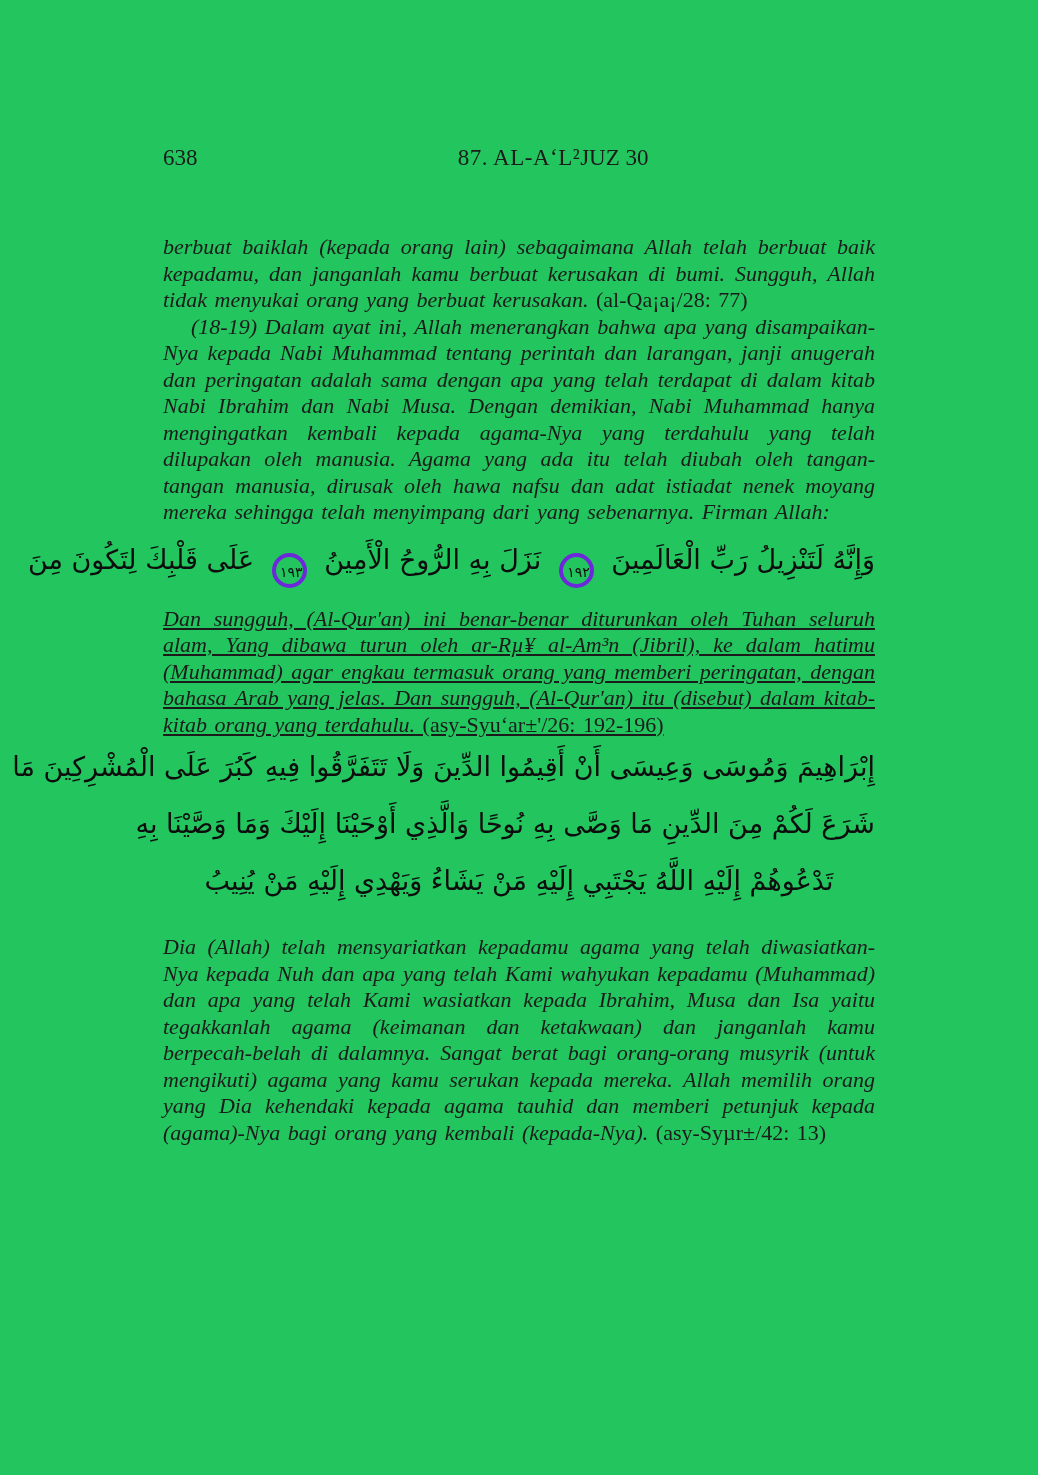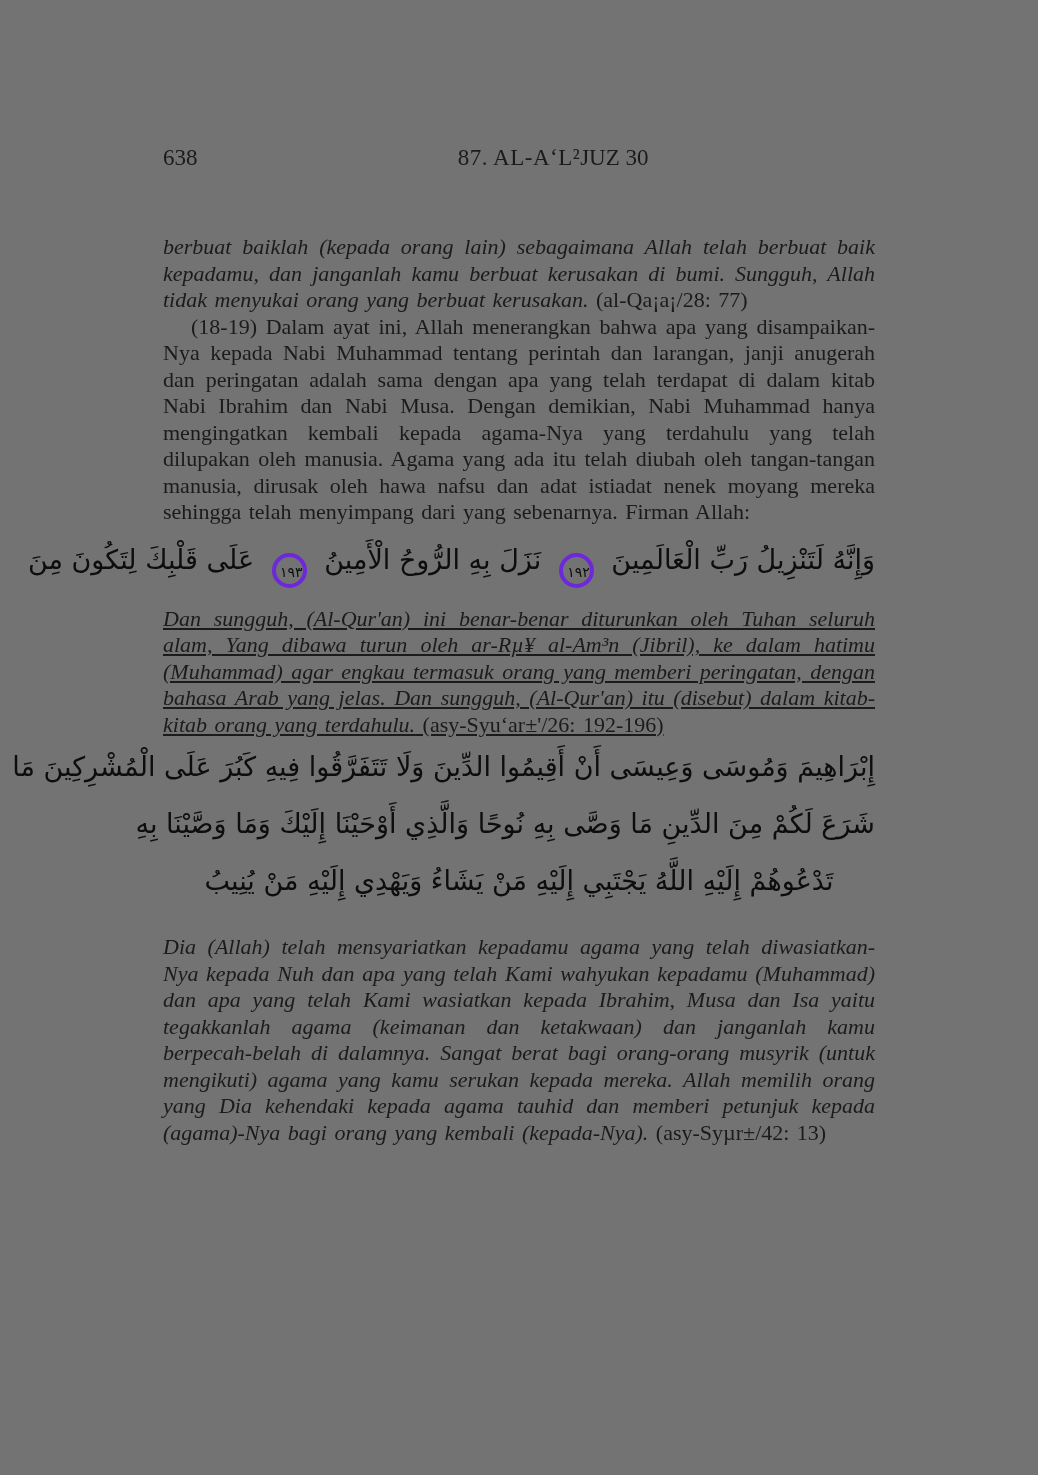--- a/index.html
+++ b/index.html
@@ -1,21 +1,21 @@
 <!DOCTYPE html>
 <html><head>
 <meta charset="utf-8">
 <style>
   html, body { margin: 0; padding: 0; background: #e8e8e8; }
   .page {
     position: relative;
     width: 1038px;
     height: 1475px;
     margin: 0 auto;
-    background: #737373;
+    background: #22c55e;
     color: #1b1b1b;
     font-family: "Liberation Serif", serif;
     box-sizing: border-box;
     padding: 146px 163px 0 163px;
     overflow: hidden;
   }
   .page-header {
     display: grid;
     grid-template-columns: 1fr auto 1fr;
     align-items: baseline;
@@ -31,21 +31,21 @@
     margin: 0;
     font-size: 22px;
     line-height: 26.5px;
     text-align: justify;
     word-spacing: 2px;
   }
   .italic { font-style: italic; }
   .ref { font-style: normal; }
 
   .par-quote   { margin-bottom: 24px; }
-  .par-tafsir  { margin-bottom: 6px; text-indent: 28px; }
+  .par-tafsir  { margin-bottom: 6px; text-indent: 28px; font-style: italic; }
   .par-trans1  { margin-bottom: 22px; text-decoration: underline; }
   .par-trans2  { margin-bottom: 0; }
 
   .arabic-block {
     direction: rtl;
     font-family: "DejaVu Sans", sans-serif;
     color: #0d0d0d;
   }
   .arabic-1 { margin: 6px 0 18px 0; }
   .arabic-2 { margin: 0 0 25px 0; }

